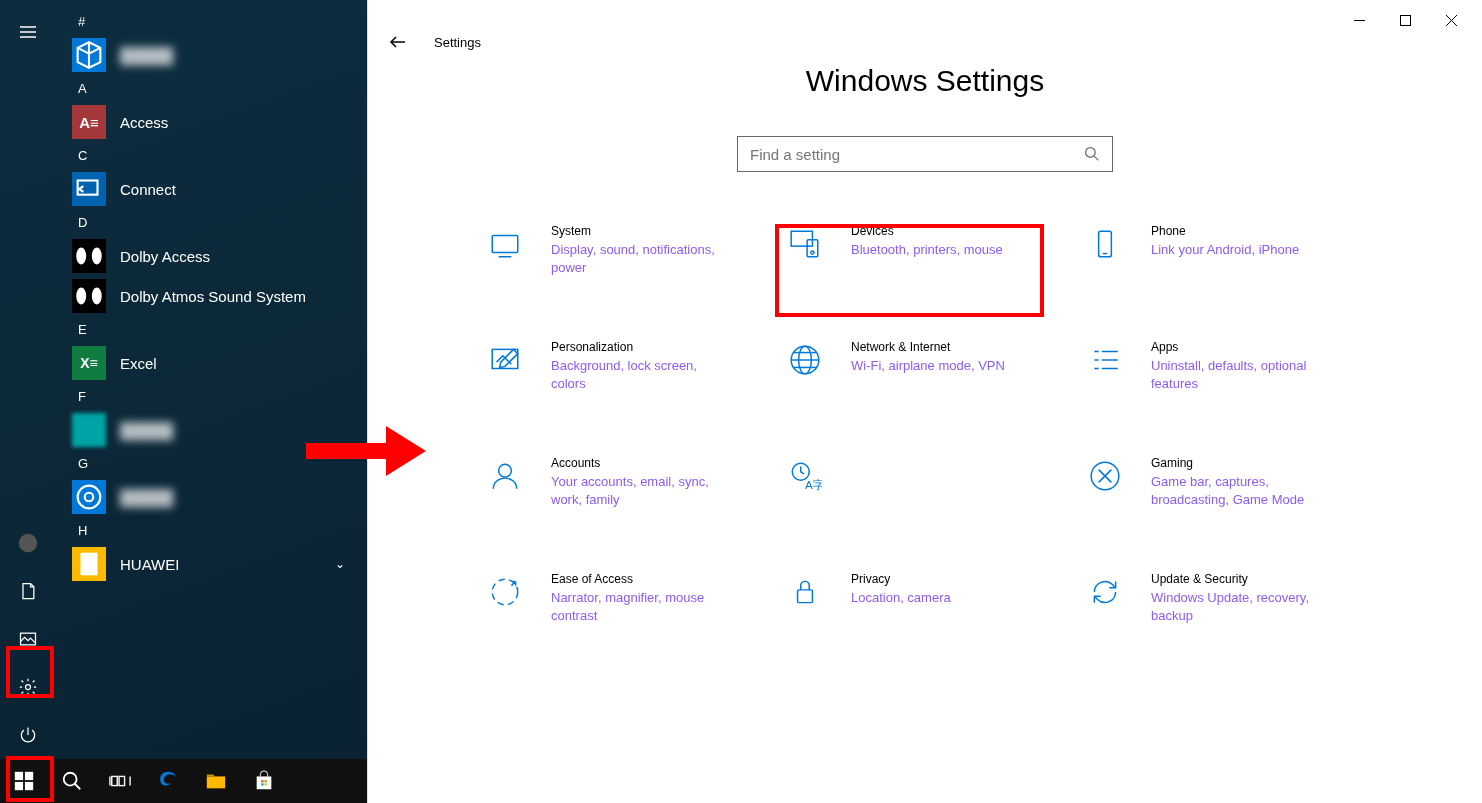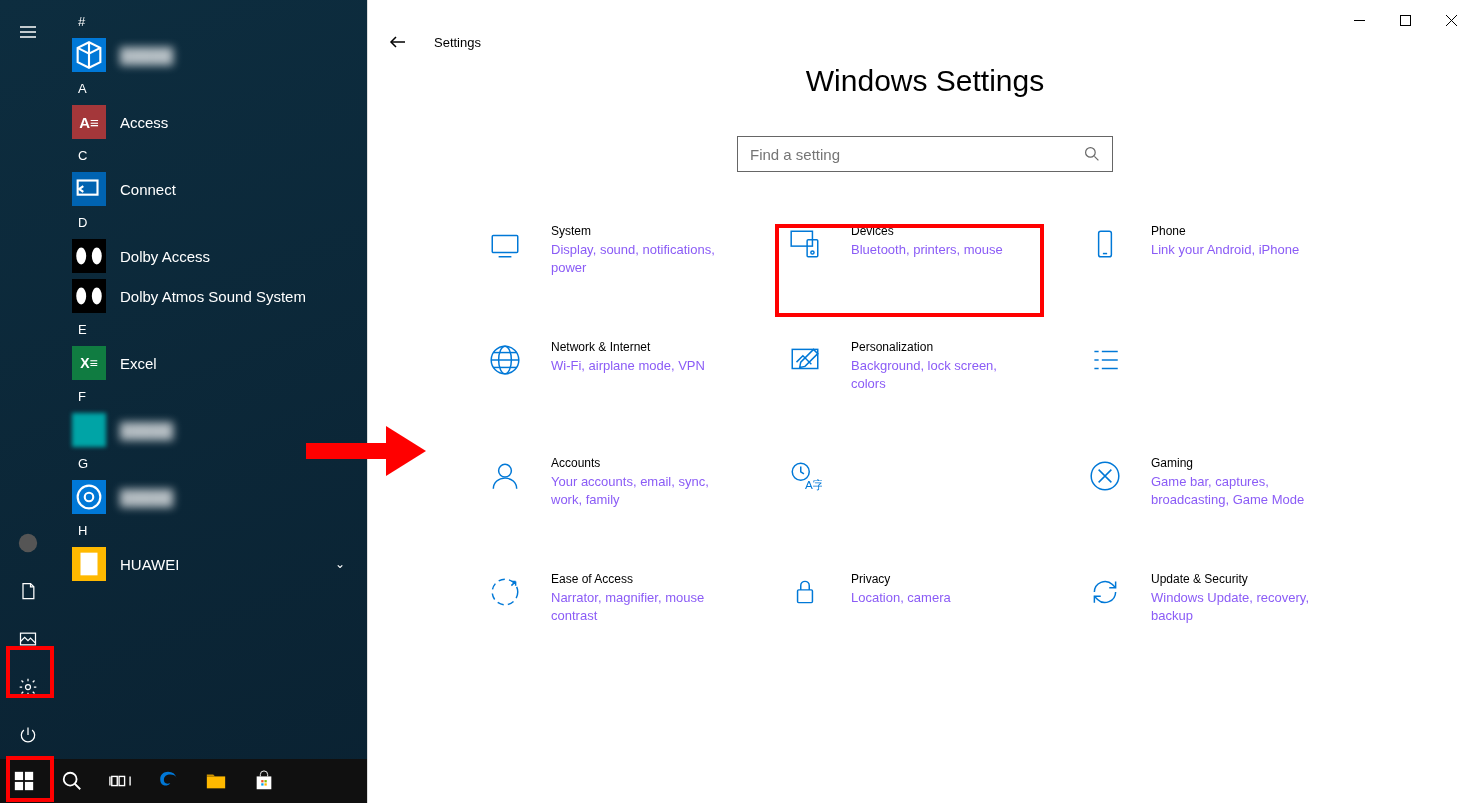--- a/index.html
+++ b/index.html
@@ -317,56 +317,60 @@
               </svg>
     </div>
     <div class="setting-text">
       <div class="setting-title">Phone</div>
       <div class="setting-desc">Link your Android, iPhone</div>
     </div>
           </div>
           <div class="setting-item">
     <div class="setting-icon">
       <svg viewBox="0 0 32 32">
+                <rect x="4" y="6" width="24" height="18"></rect>
+                <path d="M8 18l6-6 8 8"></path>
+                <path d="M24 6l4 4-12 12-5 1 1-5z"></path>
+              </svg>
+    </div>
+    <div class="setting-text">
+      <div class="setting-title">Personalization</div>
+      <div class="setting-desc">Background, lock screen, colors</div>
+    </div>
+          </div>
+          <div class="setting-item">
+    <div class="setting-icon">
+      <svg viewBox="0 0 32 32">
                 <circle cx="16" cy="16" r="13"></circle>
                 <ellipse cx="16" cy="16" rx="6" ry="13"></ellipse>
                 <line x1="3" y1="16" x2="29" y2="16"></line>
                 <line x1="5" y1="9" x2="27" y2="9"></line>
                 <line x1="5" y1="23" x2="27" y2="23"></line>
               </svg>
     </div>
     <div class="setting-text">
       <div class="setting-title">Network &amp; Internet</div>
       <div class="setting-desc">Wi-Fi, airplane mode, VPN</div>
-    </div>
-          </div>
-          <div class="setting-item">
-    <div class="setting-icon">
-      <svg viewBox="0 0 32 32">
-                <rect x="4" y="6" width="24" height="18"></rect>
-                <path d="M8 18l6-6 8 8"></path>
-                <path d="M24 6l4 4-12 12-5 1 1-5z"></path>
-              </svg>
-    </div>
-    <div class="setting-text">
-      <div class="setting-title">Personalization</div>
-      <div class="setting-desc">Background, lock screen, colors</div>
     </div>
           </div>
           <div class="setting-item">
     <div class="setting-icon">
       <svg viewBox="0 0 32 32">
                 <line x1="6" y1="8" x2="10" y2="8"></line>
                 <line x1="13" y1="8" x2="28" y2="8"></line>
                 <line x1="6" y1="16" x2="10" y2="16"></line>
                 <line x1="13" y1="16" x2="28" y2="16"></line>
                 <line x1="6" y1="24" x2="10" y2="24"></line>
                 <line x1="13" y1="24" x2="28" y2="24"></line>
               </svg>
     </div>
+    <div class="setting-text">
+      <div class="setting-title">Apps</div>
+      <div class="setting-desc">Uninstall, defaults, optional features</div>
+    </div>
           </div>
           <div class="setting-item">
     <div class="setting-icon">
       <svg viewBox="0 0 32 32">
                 <circle cx="16" cy="11" r="6"></circle>
                 <path d="M5 28c0-6 5-10 11-10s11 4 11 10"></path>
               </svg>
     </div>
     <div class="setting-text">
       <div class="setting-title">Accounts</div>

